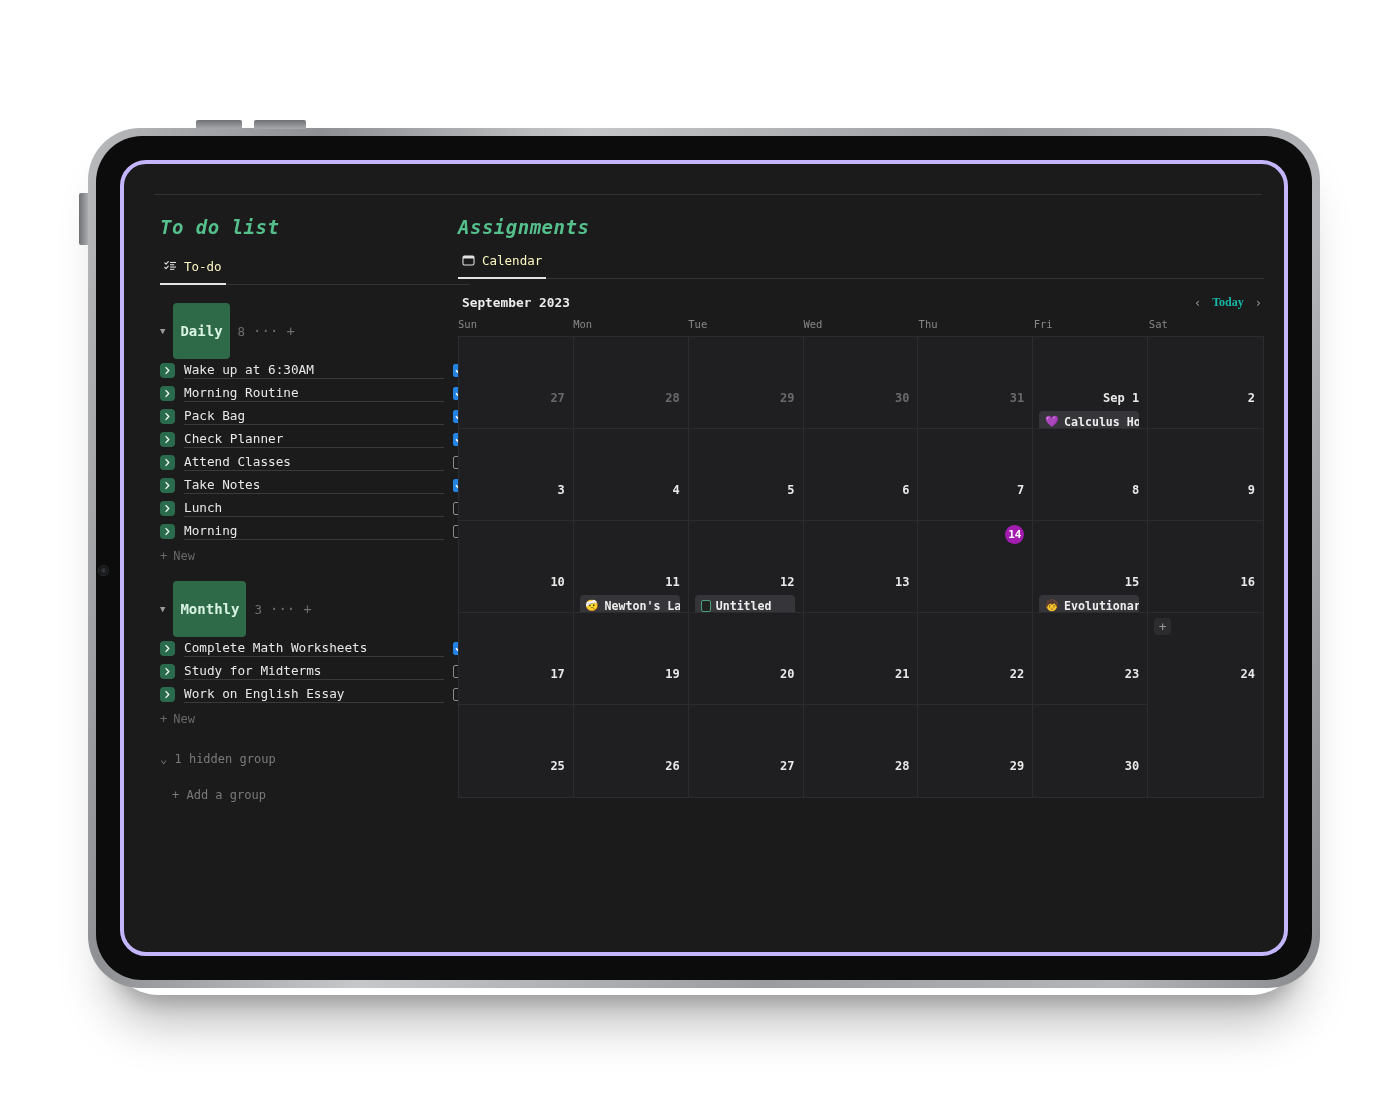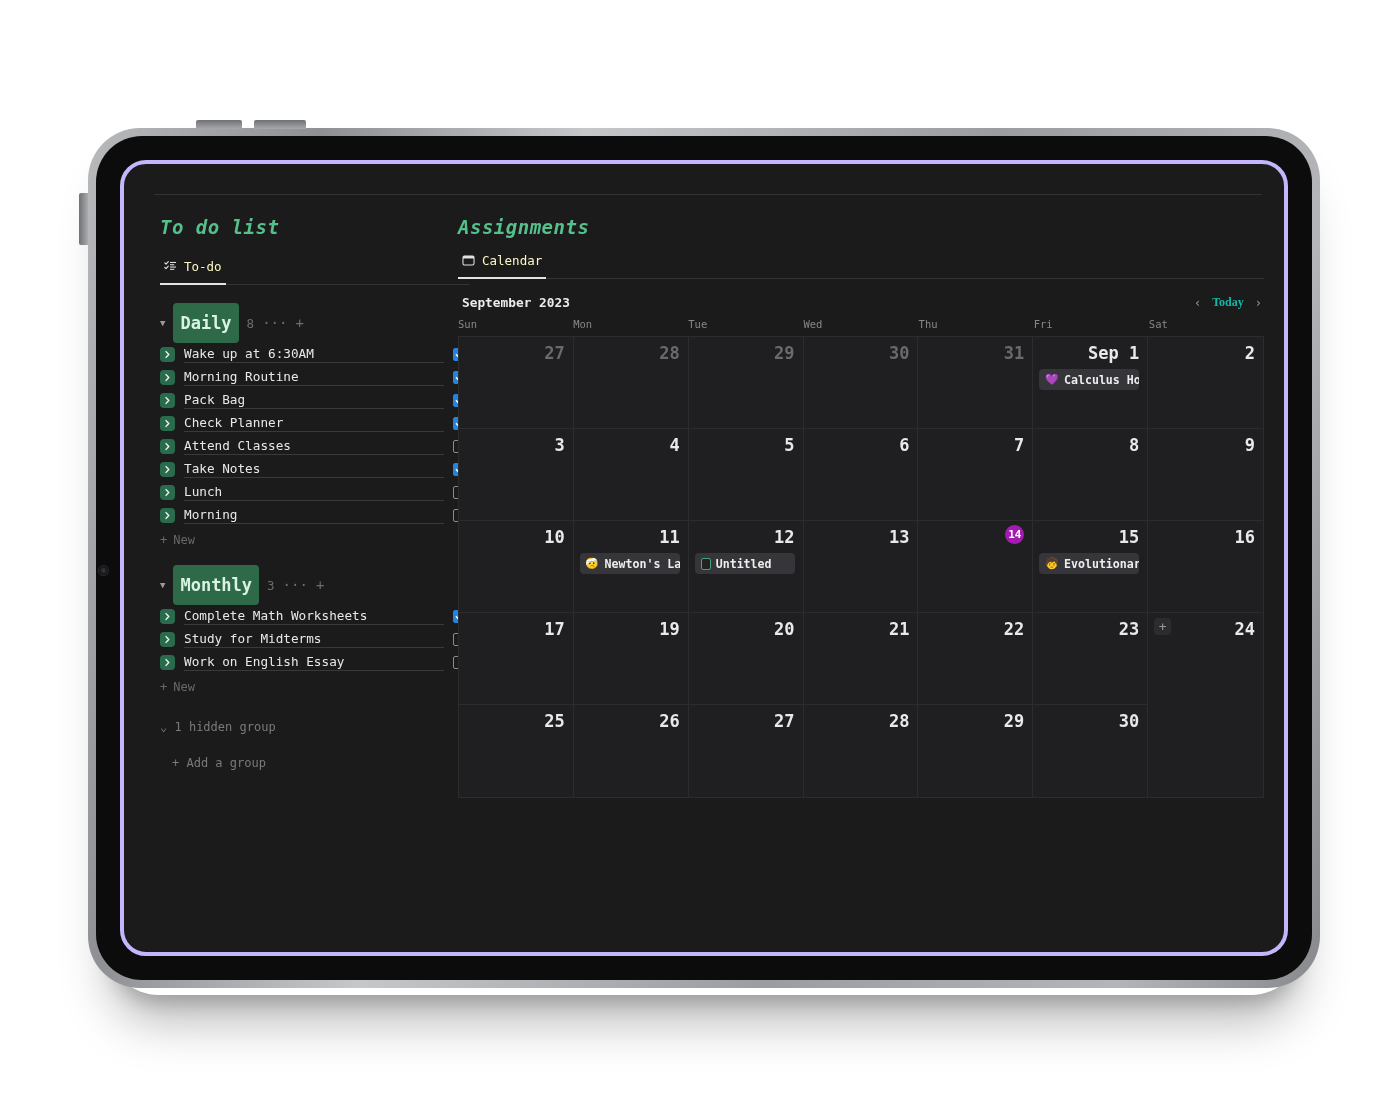--- a/index.html
+++ b/index.html
@@ -94,21 +94,21 @@
   .ico { display:inline-block; line-height:0; }
 
   
   .group-head {
     display: flex; align-items: center; gap: 8px;
     margin-top: 18px; font-size: 12.5px;
   }
   .caret { color:#9b9b9b; font-size: 9px; }
   .pill {
     background: #2f6a48; color: #d9f3e4; font-weight: 700;
-    padding: 10px 7px; border-radius: 4px; font-size: 17px;
+    padding: 20px 7px; border-radius: 4px; font-size: 14px;
   }
   .count { color: #6e6e6e; font-size: 12.5px; }
   .ghost { color: #6e6e6e; font-size: 14px; cursor: default; }
 
   
   .todo-row {
     display: flex; align-items: center; gap: 9px;
     height: 23px; margin-top: 0; padding-right: 4px;
   }
   .chev {
@@ -157,21 +157,21 @@
     display: grid; grid-template-columns: repeat(7,1fr);
     grid-auto-rows: 92px;
     background: #1f1f21;
   }
   .cell {
     border-right: 1px solid #2c2c2e; border-bottom: 1px solid #2c2c2e;
     padding: 6px 8px 4px 6px; position: relative; overflow: hidden;
   }
   .cell:nth-child(7n) { border-right: 0; }
   .grid > .cell:nth-last-child(-n+7) { border-bottom: 0; }
-  .daynum { text-align: right; font-size: 17px; color:#e9e9e9; font-weight: 600; }
+  .daynum { text-align: right; font-size: 12px; color:#e9e9e9; font-weight: 600; margin-top: 48px; }
   .cell.out .daynum { color:#6a6a6c; }
   .daynum.today-badge {
     display:inline-flex; align-items:center; justify-content:center;
     width: 19px; height: 19px; border-radius: 50%;
     background: #a21caf; color:#fff; float: right; font-weight:700; font-size:11px;
     margin-top:-2px;
   }
   .add-cell {
     position:absolute; left: 6px; top: 5px; width: 17px; height: 17px;
     border-radius: 4px; background: #2c2c2e; color:#9a9a9a;

